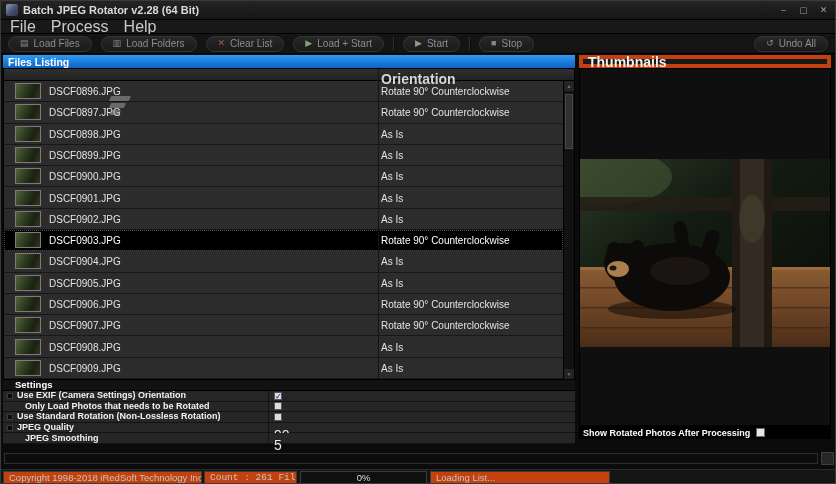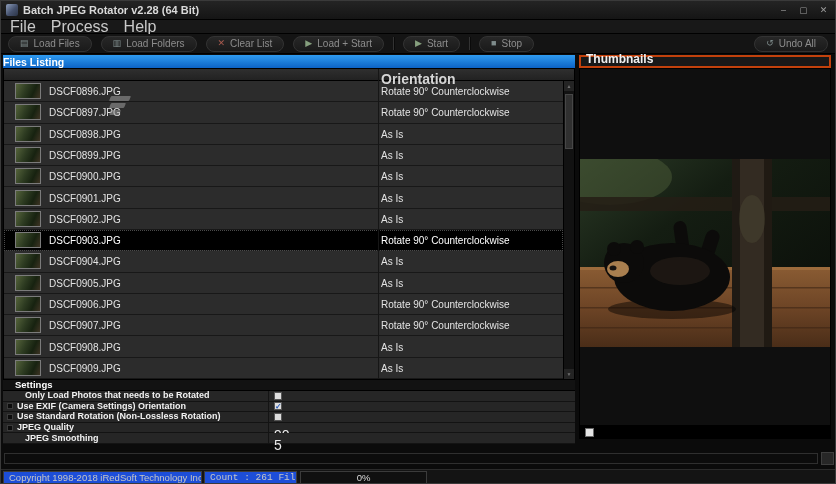--- a/index.html
+++ b/index.html
@@ -20,21 +20,21 @@
   
   .toolbar { position:absolute; left:0; top:33px; right:0; height:20px; background:#141414; border-bottom:1px solid #000; display:flex; align-items:center; gap:9px; padding:0 7px; }
   .tb-btn { display:inline-flex; align-items:center; gap:5px; height:16px; padding:0 11px; background:linear-gradient(#272727,#1a1a1a); border:1px solid #333; border-radius:8px; color:#8d8d8d; font-size:10px; font-family:inherit; }
   .tb-icon { font-size:9px; line-height:1; color:#7f8c8c; }
   .tb-icon.red { color:#a95a4e; }
   .tb-icon.green { color:#86a07e; }
   .tb-sep { width:1px; height:13px; background:#333; box-shadow:1px 0 0 #0a0a0a; }
   .tb-undo { margin-left:auto; }
 
   
-  .files-header { position:absolute; left:2px; top:54px; width:572px; height:13px; background:linear-gradient(#2f9bf0,#0c63c6); color:#fff; font-size:10.5px; font-weight:bold; display:flex; align-items:center; }
+  .files-header { position:absolute; left:2px; top:54px; width:572px; height:13px; background:linear-gradient(#2f9bf0,#0c63c6); color:#fff; font-size:10.5px; font-weight:bold; display:flex; align-items:center; padding-left:5px; }
 
   
   .files-table { position:absolute; left:2px; top:67px; width:572px; height:312px; background:#232323; border:1px solid #000; }
   .thead { position:absolute; left:0; right:0; top:0; height:12px; background:linear-gradient(#2f2f2f,#222); border-bottom:1px solid #000; z-index:2; }
   .col-orient-label { position:absolute; left:377px; top:4px; line-height:12px; font-size:14px; font-weight:bold; color:#d6d6d6; }
   .tbody { position:absolute; left:0; right:11px; top:12px; bottom:0; display:flex; flex-direction:column; }
   .file-row { flex:1 1 auto; position:relative; background:#2c2c2c; border-bottom:1px solid #181818; }
   .thumb { position:absolute; left:11px; top:50%; transform:translateY(-50%); width:26px; height:16px; border:1px solid #7b7b7b; background:linear-gradient(115deg,#55633b 0%,#2d3b21 40%,#172210 70%,#3e3424 100%); }
   .fname { position:absolute; left:45px; top:50%; transform:translateY(-50%); font-size:10px; color:#e3e3e3; white-space:nowrap; }
   .forient { position:absolute; left:377px; top:50%; transform:translateY(-50%); font-size:10px; color:#e3e3e3; white-space:nowrap; }
@@ -64,34 +64,34 @@
   .set-row { flex:1 1 auto; position:relative; background:#262626; border-bottom:1px solid #131313; display:flex; align-items:center; }
   .bullet { width:6px; height:6px; background:#0b0b0b; border:1px solid #3b3b3b; margin-left:4px; flex:none; }
   .bullet.spacer { visibility:hidden; }
   .slabel { font-size:9px; font-weight:bold; color:#f1f1f1; margin-left:4px; white-space:nowrap; line-height:1; }
   .set-row.indent .slabel { margin-left:12px; }
   .vcol { position:absolute; left:265px; top:0; bottom:0; width:120px; border-left:1px solid #141414; display:flex; align-items:center; padding-left:5px; }
   .cbox { width:8px; height:8px; background:#dedede; border:1px solid #565656; font-size:8px; line-height:7px; text-align:center; color:#2256b8; font-weight:bold; }
   .sval { font-size:14px; color:#eaeaea; line-height:1;margin-top:14px; }
 
   
-  .thumbs-header { position:absolute; left:578px; top:54px; width:252px; height:13px; background:#181818; border:2px solid #c2410c; color:#f0f0f0; font-size:12px; font-weight:bold; display:flex; align-items:flex-end; padding-left:5px; }
+  .thumbs-header { position:absolute; left:578px; top:54px; width:252px; height:13px; background:#181818; border:4px solid #c2410c; color:#f0f0f0; font-size:14px; font-weight:bold; display:flex; align-items:center; padding-left:5px; }
   .preview { position:absolute; left:578px; top:67px; width:252px; height:358px; background:#0f0f0f; border:1px solid #000; overflow:hidden; }
   .preview svg { position:absolute; left:0; top:90px; width:250px; height:188px; }
   .show-rotated { position:absolute; left:578px; top:425px; width:252px; height:13px; background:#000; display:flex; align-items:center; }
   .sr-label { font-size:9px; font-weight:bold; color:#fff; margin-left:4px; white-space:nowrap; }
   .sr-checkbox { width:9px; height:9px; background:#e5e5e5; border:1px solid #6a6a6a; margin-left:6px; flex:none; }
 
   
   .progress-groove { position:absolute; left:3px; top:452px; width:814px; height:11px; background:#0c0c0c; border:1px solid #2f2f2f; }
   .progress-sidebtn { position:absolute; left:820px; top:451px; width:13px; height:13px; background:#272727; border:1px solid #3e3e3e; }
 
   
   .statusbar { position:absolute; left:0; top:468px; width:836px; height:16px; background:#141414; border-top:1px solid #2b2b2b; }
-  .sb-seg { position:absolute; top:1px; height:13px; background:#1d4ed8; border:1px solid #3b3b3b; display:flex; align-items:center; font-size:9.5px; color:#c5c5c5; padding:0 5px; white-space:nowrap; overflow:hidden; }
+  .sb-seg { position:absolute; top:1px; height:13px; background:#c2410c; border:1px solid #3b3b3b; display:flex; align-items:center; font-size:9.5px; color:#c5c5c5; padding:0 5px; white-space:nowrap; overflow:hidden; }
   .seg-copyright { left:2px; width:199px; }
   .seg-count { left:203px; width:93px;font-family:Liberation Mono, monospace; }
   .seg-progress { left:299px; width:127px; padding:0; }
   .ptrack { position:relative; width:100%; height:100%; background:#101010; display:flex; align-items:center; justify-content:center; font-size:9.5px; color:#dcdcdc; }
   .seg-status { left:429px; width:180px; }
 </style>
 </head>
 <body>
 
 <div class="window">
@@ -238,32 +238,32 @@
           <span class="wm-bar b3"></span>
       </span>
     </div>
   </div>
 
   <div class="settings">
     <div class="settings-header">
       <span class="settings-title">Settings</span>
     </div>
     <div class="settings-body">
+        <div class="set-row">
+          <span class="bullet"></span>
+          <span class="slabel">Use EXIF (Camera Settings) Orientation</span>
+          <span class="vcol">
+            <span class="cbox">✓</span>
+          </span>
+        </div>
         <div class="set-row indent">
           <span class="bullet spacer"></span>
           <span class="slabel">Only Load Photos that needs to be Rotated</span>
           <span class="vcol">
             <span class="cbox"></span>
-          </span>
-        </div>
-        <div class="set-row">
-          <span class="bullet"></span>
-          <span class="slabel">Use EXIF (Camera Settings) Orientation</span>
-          <span class="vcol">
-            <span class="cbox">✓</span>
           </span>
         </div>
         <div class="set-row">
           <span class="bullet"></span>
           <span class="slabel">Use Standard Rotation (Non-Lossless Rotation)</span>
           <span class="vcol">
             <span class="cbox"></span>
           </span>
         </div>
         <div class="set-row">
@@ -318,29 +318,31 @@
       <ellipse cx="92" cy="118" rx="58" ry="34" fill="#0c0b0a"></ellipse>
       <ellipse cx="100" cy="112" rx="30" ry="14" fill="#2a211a" opacity="0.55"></ellipse>
       <circle cx="44" cy="104" r="20" fill="#0c0b0a"></circle>
       <circle cx="34" cy="90" r="7" fill="#0c0b0a"></circle>
       <circle cx="57" cy="88" r="7" fill="#0c0b0a"></circle>
       <ellipse cx="38" cy="110" rx="11" ry="8" fill="#a97f4f"></ellipse>
       <ellipse cx="33" cy="109" rx="3.5" ry="2.5" fill="#171310"></ellipse>
     </svg>
   </div>
   <div class="show-rotated">
+    <span class="sr-label">Show Rotated Photos After Processing</span>
     <span class="sr-checkbox"></span>
   </div>
 
   <div class="progress-groove"></div>
   <div class="progress-sidebtn"></div>
 
   <div class="statusbar">
     <div class="sb-seg seg-copyright">Copyright 1998-2018 iRedSoft Technology Inc</div>
     <div class="sb-seg seg-count">Count : 261 Files</div>
     <div class="sb-seg seg-progress">
       <div class="ptrack">
         <span>0%</span>
       </div>
     </div>
+    <div class="sb-seg seg-status">Loading List...</div>
   </div>
 
 </div>
 
 </body></html>

